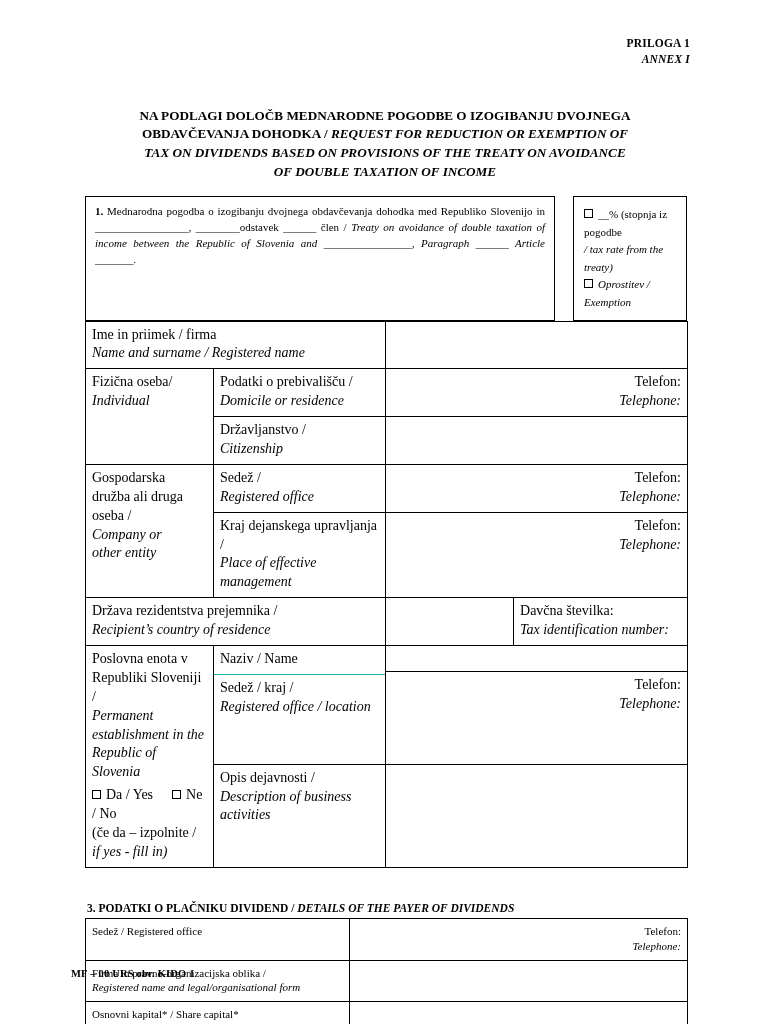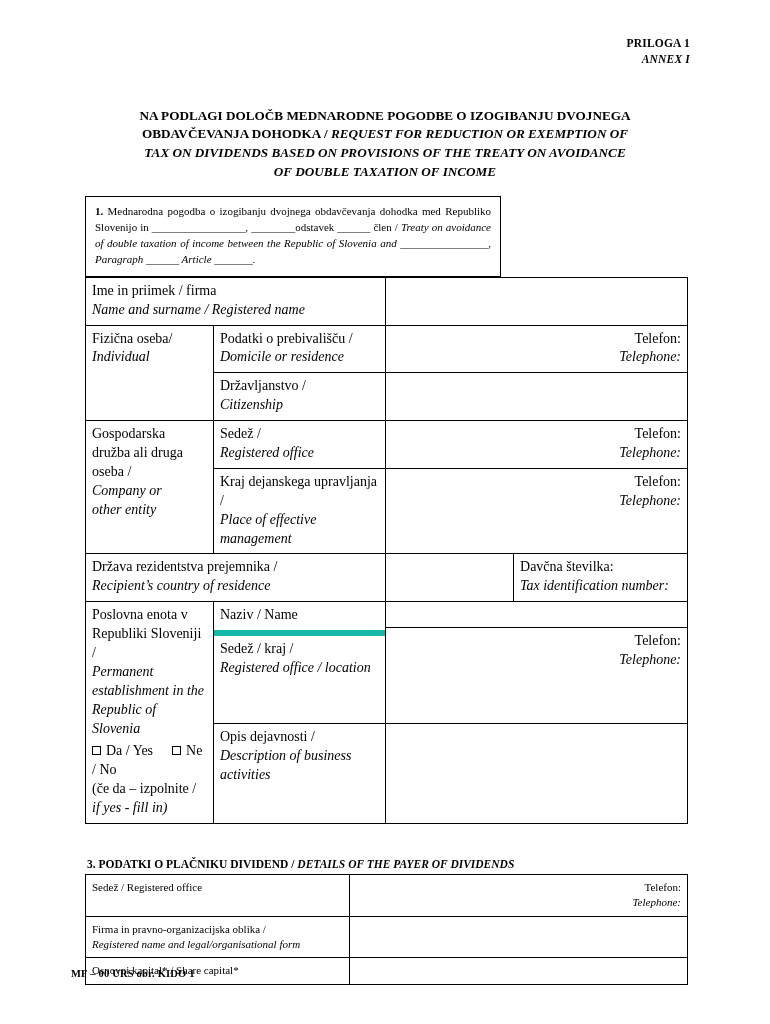--- a/index.html
+++ b/index.html
@@ -62,21 +62,21 @@
     width: 602px;
   }
 
   
   .sec1 {
     display: flex;
     gap: 18px;
     align-items: stretch;
   }
   .box1 {
-    width: 416px;
+    width: 470px;
     border: 1px solid #000;
     padding: 7px 9px 8px 9px;
     box-sizing: border-box;
     font-size: 11px;
     line-height: 1.45;
     text-align: justify;
   }
   .box1 .ital { font-style: italic; }
   .box1 b { font-weight: bold; }
   .box2 {
@@ -169,20 +169,31 @@
     <span class="ital">OF DOUBLE TAXATION OF INCOME</span>
   </div>
 
   <div class="content">
 
     <div class="sec1">
       <div class="box1">
         <b>1.</b>
         <span>Mednarodna pogodba o izogibanju dvojnega obdavčevanja dohodka med Republiko Slovenijo in _________________, ________odstavek ______ člen /</span>
         <span class="ital">Treaty on avoidance of double taxation of income between the Republic of Slovenia and ________________, Paragraph ______ Article _______.</span>
+      </div>
+      <div class="box2">
+        <div>
+          <span class="chk"></span><span>__% (stopnja iz pogodbe</span>
+        </div>
+        <div>
+          <span class="ital">/ tax rate from the treaty)</span>
+        </div>
+        <div>
+          <span class="chk"></span><span class="ital">Oprostitev / </span><span class="ital">Exemption</span>
+        </div>
       </div>
     </div>
 
 
     <table class="form">
       <colgroup>
         <col style="width:128px">
         <col style="width:172px">
         <col style="width:302px">
       </colgroup>
@@ -275,21 +286,21 @@
             <span class="en">Republic of Slovenia</span>
             <div style="margin-top:4px">
               <span class="chk"></span><span>Da / Yes</span>
               <span style="display:inline-block;width:12px"></span>
               <span class="chk"></span><span>Ne / No</span>
             </div>
             <span class="sl">(če da – izpolnite /</span>
             <span class="en">if yes - fill in)</span>
           </td>
           <td style="padding:0">
-            <div style="border-bottom:6px solid #14b8a6;padding:4px 6px 5px 6px">
+            <div style="border-bottom:1px solid #14b8a6;padding:4px 6px 5px 6px">
               <span>Naziv / </span><span class="ital">Name</span>
             </div>
             <div style="padding:4px 6px 5px 6px">
               <span class="sl">Sedež / kraj /</span>
               <span class="en">Registered office / location</span>
             </div>
           </td>
           <td style="padding:0">
             <div style="border-bottom:1px solid #000;padding:4px 6px 5px 6px;height:16px"></div>
             <div class="tel" style="padding:4px 6px 5px 6px">

